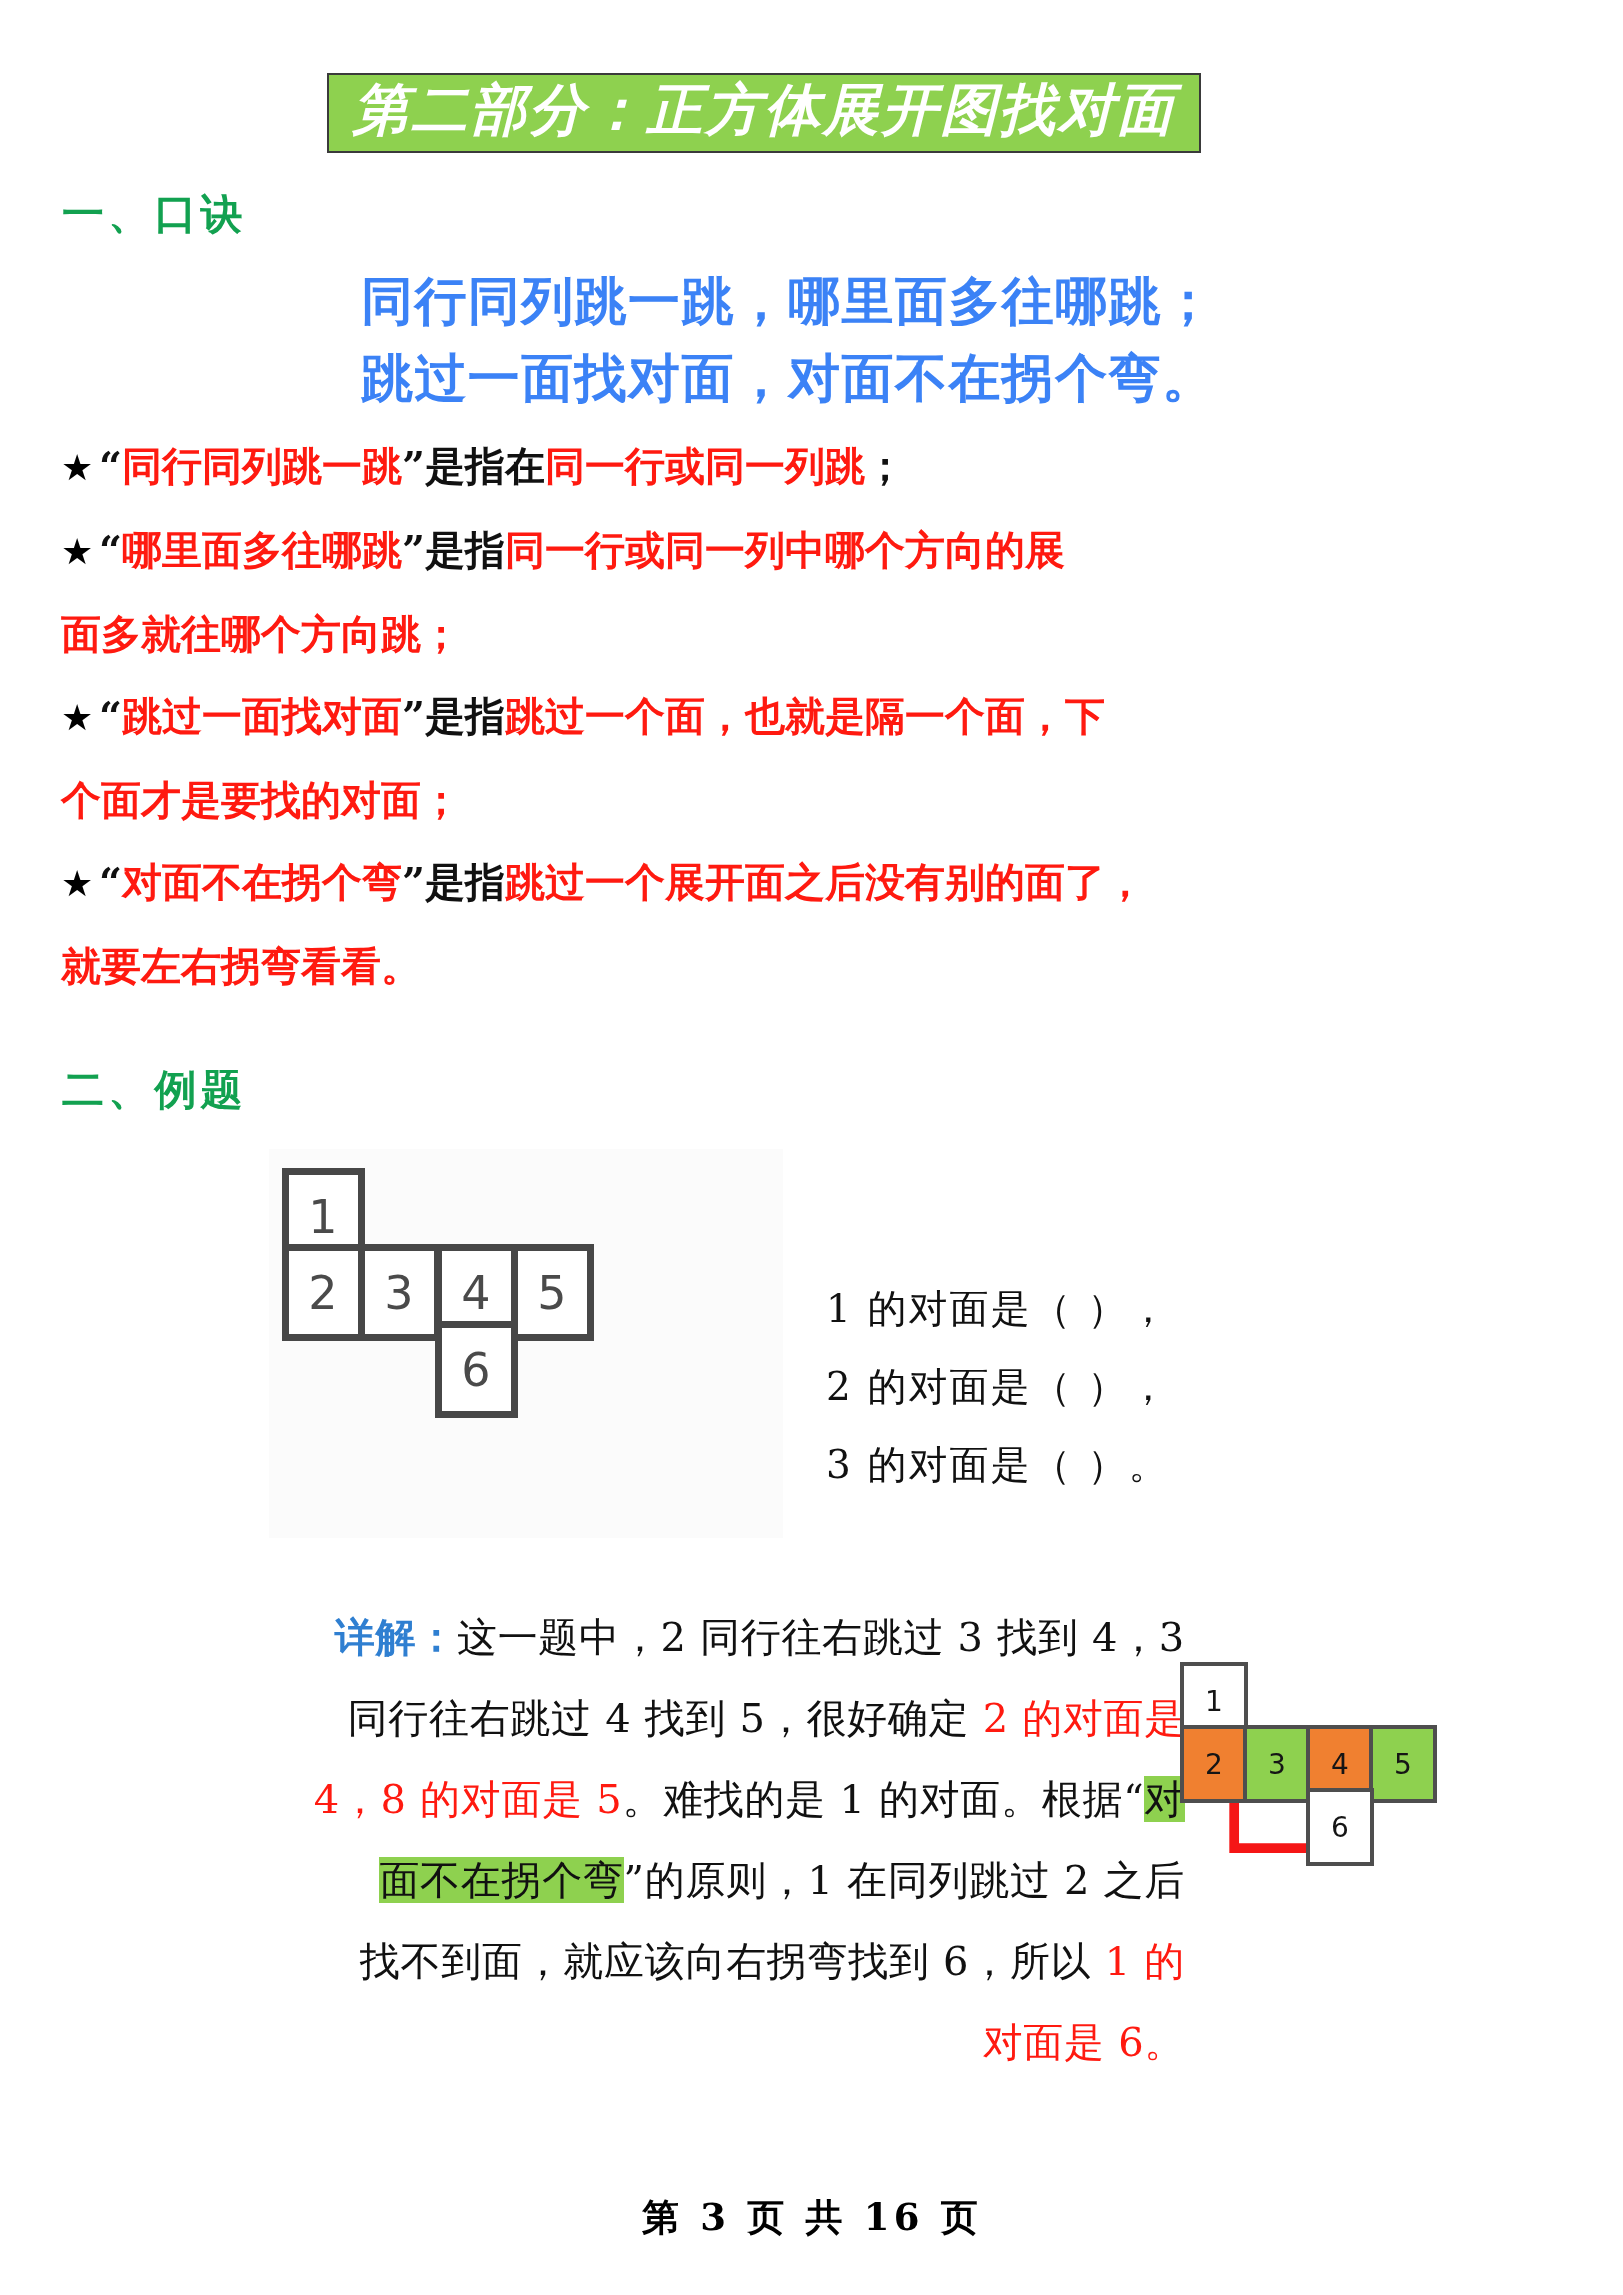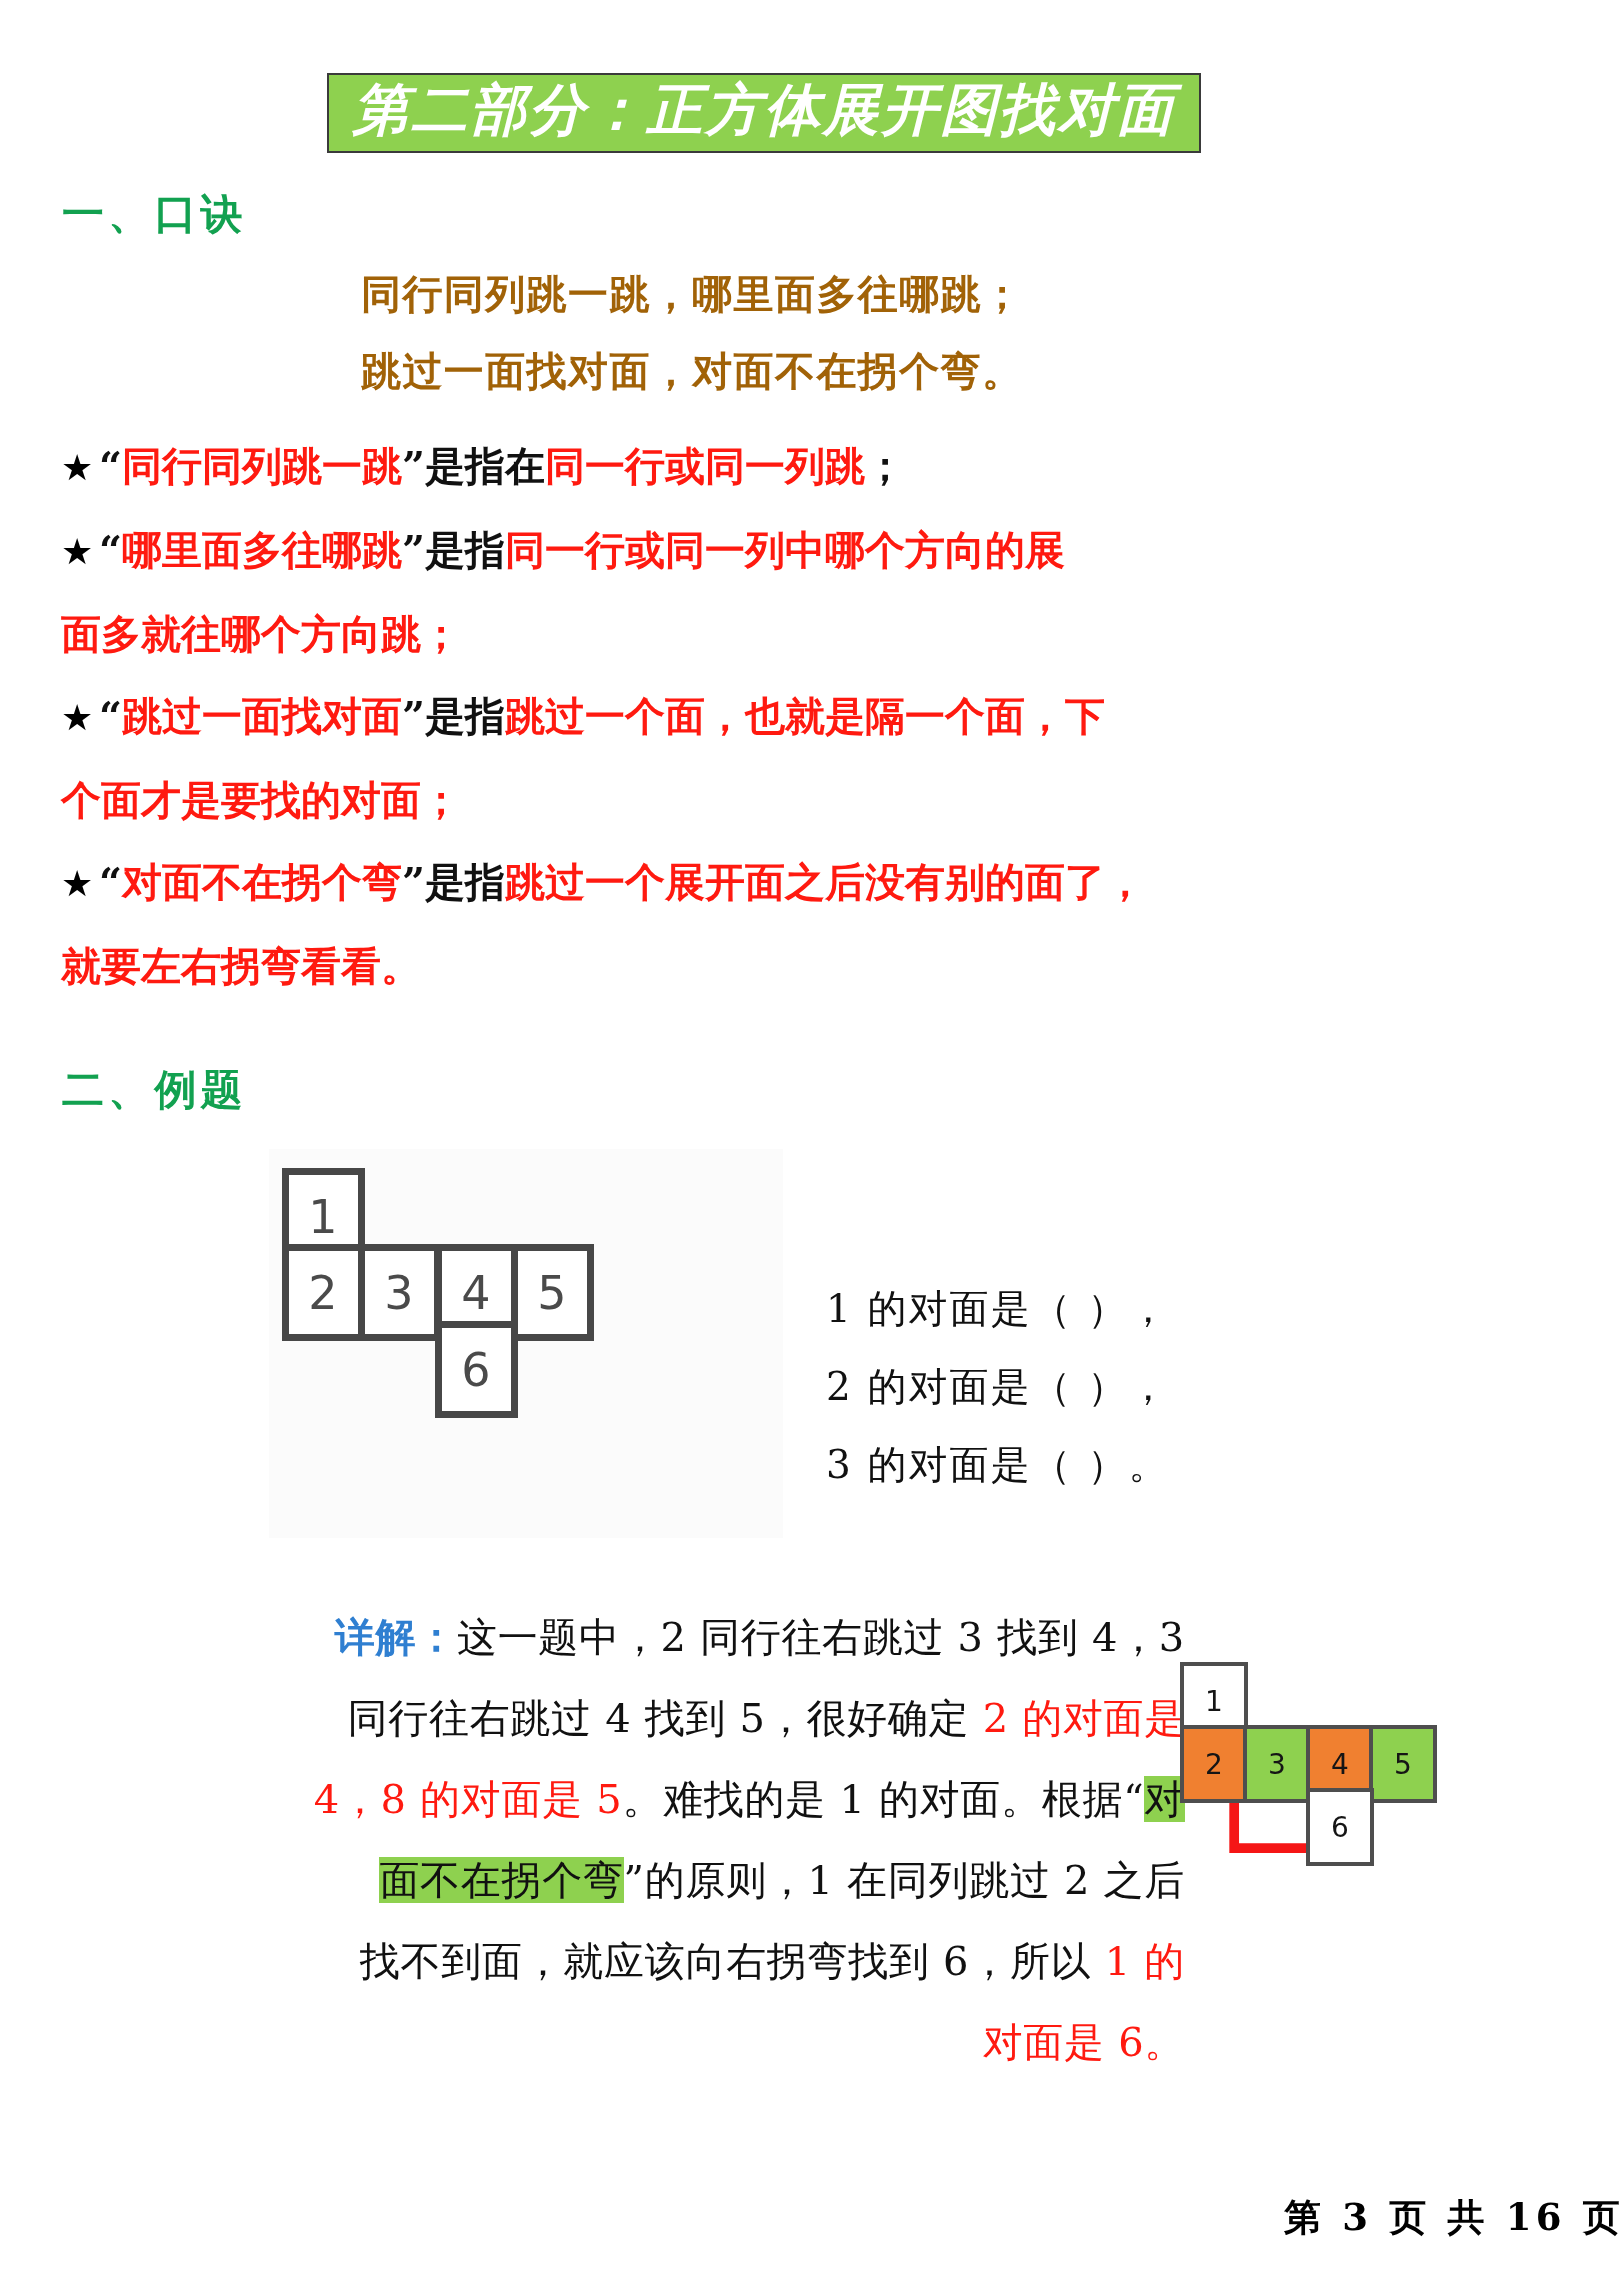--- a/index.html
+++ b/index.html
@@ -62,22 +62,22 @@
   }
   #sec-1 { left: 62px; top: 186px; }
   #sec-2 { left: 62px; top: 1062px; }
 
   
   .verse {
     position: absolute;
     left: 361px;
     font-family: "DejaVu Sans", sans-serif;
     font-weight: bold;
-    font-size: 40px;
-    color: #a16207;
+    font-size: 52px;
+    color: #3b82f6;
     letter-spacing: 1.4px;
     white-space: nowrap;
   }
   #verse-1 { top: 267px; }
   #verse-2 { top: 344px; }
 
   
   .bullets {
     position: absolute;
     left: 61px;
@@ -197,21 +197,21 @@
     height: 278px;
     pointer-events: none;
   }
 
   
   .footer {
     position: absolute;
     left: 0;
     top: 2193px;
     width: 1624px;
-    text-align: right;
+    text-align: center;
     font-family: "DejaVu Serif", serif;
     font-weight: bold;
     font-size: 37px;
     color: #000000;
     letter-spacing: 4.2px;
   }
 </style>
 </head>
 <body>
 

